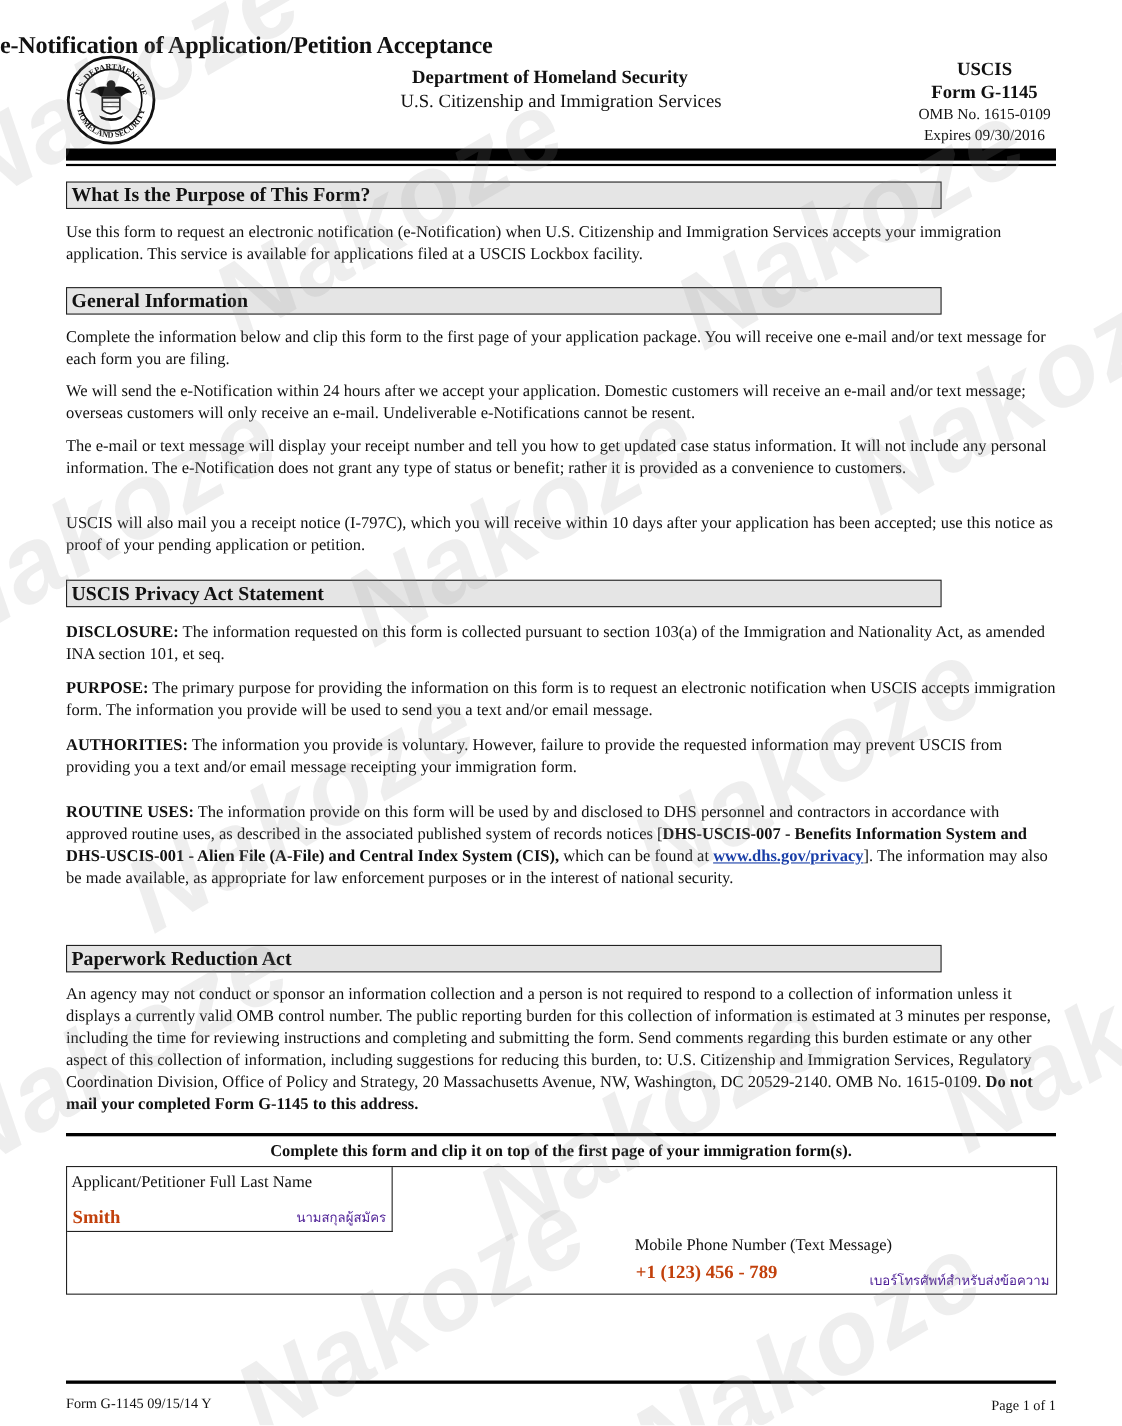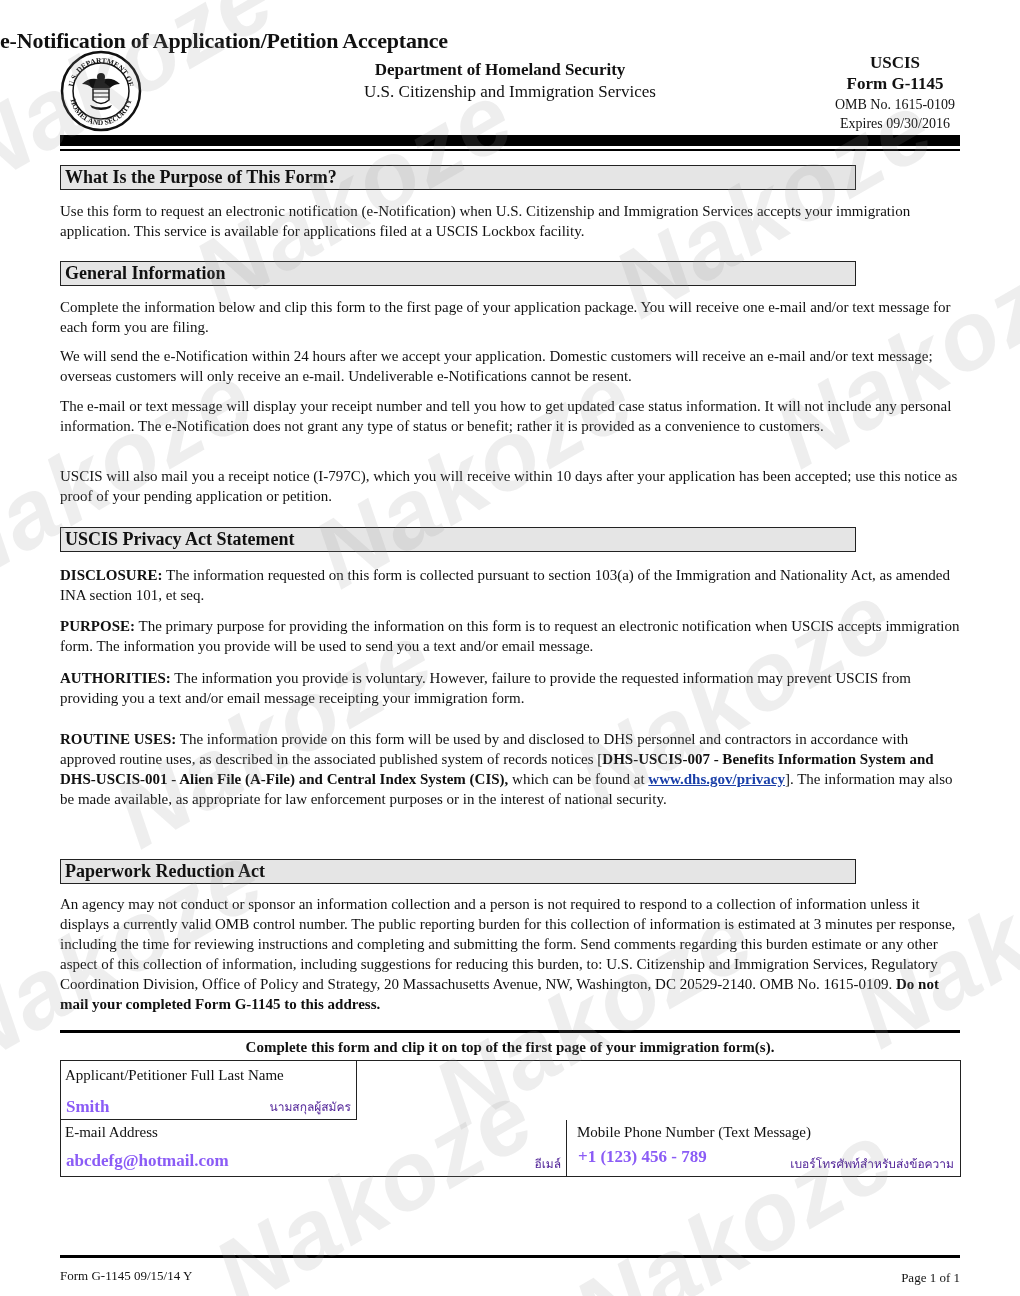--- a/index.html
+++ b/index.html
@@ -48,21 +48,21 @@
     }
     .para b { font-weight: bold; }
     .link { color: #1a3fa8; text-decoration: underline; font-weight: bold; }
 
     
     .formbar { position: absolute; left: 60px; width: 900px; top: 1030px; height: 3px; background: #000; }
     .form-caption { position: absolute; left: 60px; width: 900px; top: 1039px; text-align: center; font-size: 15px; font-weight: bold; }
     .grid { position: absolute; left: 60px; top: 1060px; width: 901px; height: 117px; border: 1.5px solid #222; }
     .cell { position: absolute; border-color: #222; border-style: solid; border-width: 0; }
     .cell-label { position: absolute; left: 4px; top: 6px; font-size: 15px; }
-    .cell-value { position: absolute; left: 5px; bottom: 2px; font-size: 17px; font-weight: bold; color: #8b5cf6; }
+    .cell-value { position: absolute; left: 5px; bottom: 2px; font-size: 17px; font-weight: bold; color: #c2410c; }
     .cell-hint {
       position: absolute; right: 5px; bottom: 3px;
       font-family: "DejaVu Sans", "Liberation Sans", sans-serif;
       font-size: 12px; color: #4c1d95;
     }
 
     
     .footbar { position: absolute; left: 60px; width: 900px; top: 1255px; height: 3px; background: #000; }
     .foot-left { position: absolute; left: 60px; top: 1268px; font-size: 13px; }
     .foot-right { position: absolute; right: 60px; top: 1270px; font-size: 13px; }
@@ -140,25 +140,20 @@
 <div class="form-caption">Complete this form and clip it on top of the first page of your immigration form(s).</div>
 
 <div class="grid">
 
   <div class="cell" style="left:0;top:0;width:296px;height:59px;border-right-width:1.5px;border-bottom-width:1.5px;">
     <span class="cell-label">Applicant/Petitioner Full Last Name</span>
     <span class="cell-value">Smith</span>
     <span class="cell-hint">นามสกุลผู้สมัคร</span>
   </div>
 
-  <div class="cell" style="left:0;top:59px;width:506px;height:56px;border-right-width:1.5px;">
-    <span class="cell-label" style="top:4px;">E-mail Address</span>
-    <span class="cell-value" style="bottom:5px;">abcdefg@hotmail.com</span>
-    <span class="cell-hint">อีเมล์</span>
-  </div>
   <div class="cell" style="left:506px;top:59px;width:392px;height:56px;">
     <span class="cell-label" style="left:10px;top:4px;">Mobile Phone Number (Text Message)</span>
     <span class="cell-value" style="left:11px;bottom:9px;">+1 (123) 456 - 789</span>
     <span class="cell-hint">เบอร์โทรศัพท์สำหรับส่งข้อความ</span>
   </div>
 </div>
 
 <div class="footbar"></div>
 <div class="foot-left">Form G-1145  09/15/14  Y</div>
 <div class="foot-right">Page 1 of 1</div>

